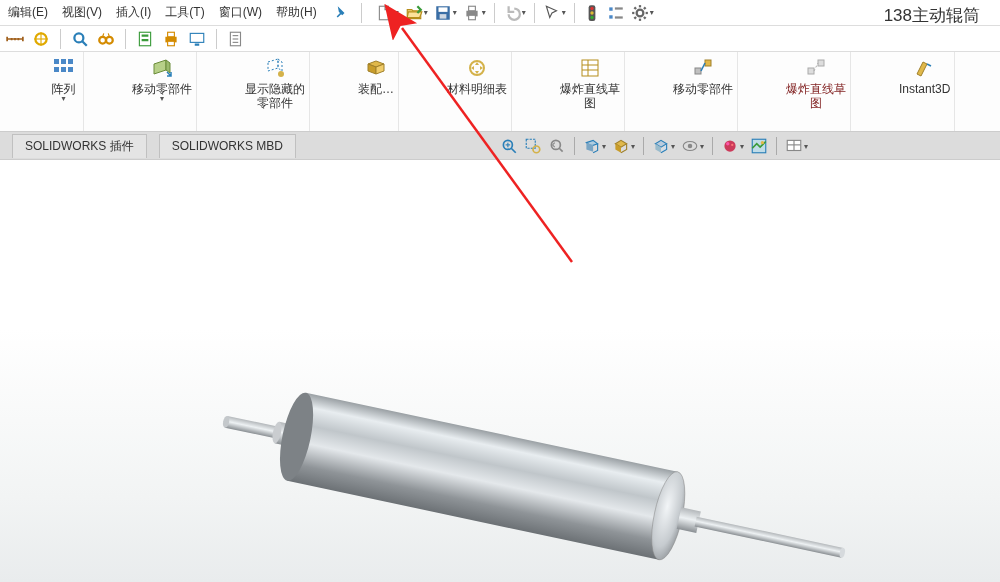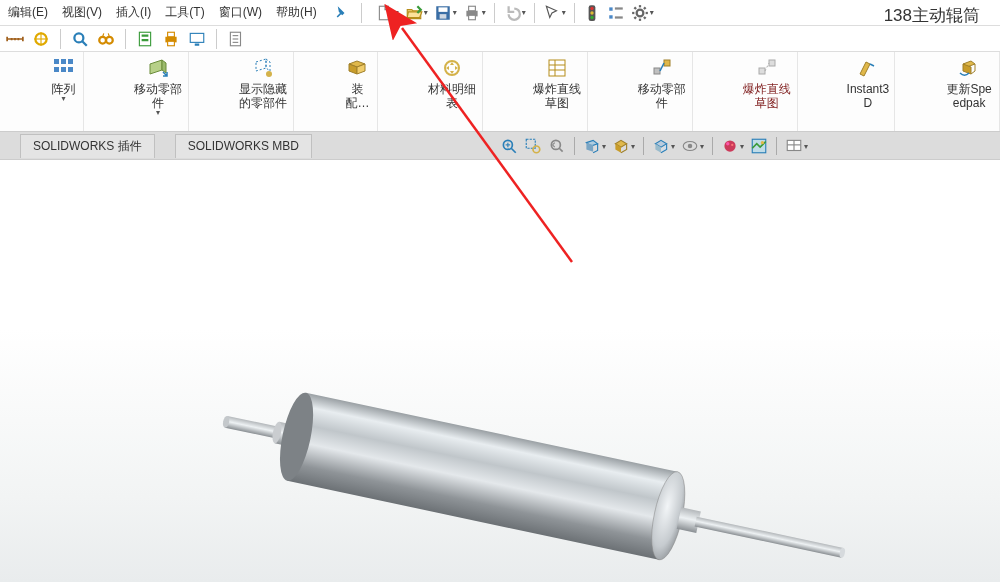--- a/index.html
+++ b/index.html
@@ -26,21 +26,21 @@
   .ribbon-item { display: flex; flex-direction: column; align-items: center; justify-content: flex-start;
                  padding: 4px 4px 2px 4px; border-right: 1px solid #e6e6e6; cursor: pointer; min-width: 40px; margin-left: 44px; }
   .ribbon-item .ic { width: 28px; height: 24px; margin-bottom: 2px; display: flex; align-items: center; justify-content: center; }
   .ribbon-item .lbl { text-align: center; line-height: 14px; max-width: 60px; color: #333; word-break: break-all; }
   .ribbon-item.disabled .lbl { color: #7f1d1d; font-family: Liberation Serif, serif; }
   .ribbon-item.drop::after { content: "▾"; font-size: 8px; color: #555; position: relative; top: -2px; }
 
   
   .tabrow { height: 28px; display: flex; align-items: center; border-bottom: 1px solid #ccc; background: #dcdcdc; }
   .tab { height: 24px; padding: 4px 12px; background: #e4e4e4; border: 1px solid #c0c0c0; border-bottom: none;
-         margin-left: 20px; cursor: pointer; display: flex; align-items: center; }
+         margin-left: 12px; cursor: pointer; display: flex; align-items: center; }
   .view-toolbar { position: absolute; top: 135px; left: 498px; display: flex; gap: 2px; align-items: center; }
   .vt-btn { display: flex; align-items: center; padding: 2px; cursor: pointer; height: 22px; }
   .vt-btn.drop::after { content: "▾"; font-size: 8px; color: #555; margin-left: 1px; }
   .vt-sep { width: 1px; height: 18px; background: #aaa; margin: 0 4px; }
 
   
   .viewport { position: absolute; left: 0; top: 160px; width: 1000px; height: 422px;
               background: linear-gradient(to bottom, #ffffff 0%, #ffffff 40%, #f2f4f4 80%, #e9eced 100%); }
 
   
@@ -290,31 +290,20 @@
     <div class="lbl">爆炸直线草图</div>
   </div>
   <div class="ribbon-item">
     <div class="ic">
         <svg class="icon-lg" viewBox="0 0 24 24">
           <path d="M4 18l6-12 4 2-6 12z" fill="#e0b84a" stroke="#a0802a"></path>
           <path d="M14 8l4 2" stroke="#2a7fb8" stroke-width="1.5"></path>
         </svg>
       </div>
     <div class="lbl">Instant3D</div>
-  </div>
-  <div class="ribbon-item">
-    <div class="ic">
-        <svg class="icon-lg" viewBox="0 0 24 24">
-          <path d="M6 8l8-3 4 3-8 3z" fill="#e0b84a" stroke="#a0802a"></path>
-          <path d="M6 8v7l8 3v-7z" fill="#c89c2a" stroke="#a0802a"></path>
-          <path d="M18 8v7l-4 3" fill="none" stroke="#a0802a"></path>
-          <path d="M3 17c3 3 6 3 9 0" fill="none" stroke="#2a7fb8" stroke-width="1.5"></path>
-        </svg>
-      </div>
-    <div class="lbl">更新Speedpak</div>
   </div>
 </div>
 
 <div class="tabrow">
   <div class="tab">SOLIDWORKS 插件</div>
   <div class="tab">SOLIDWORKS MBD</div>
 </div>
 
 <div class="view-toolbar">
   <div class="vt-btn">

